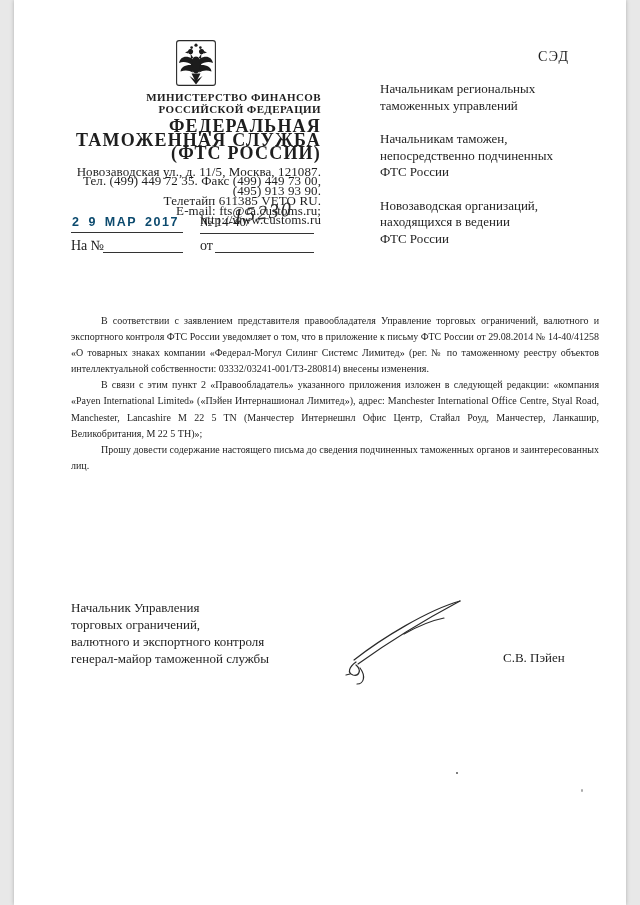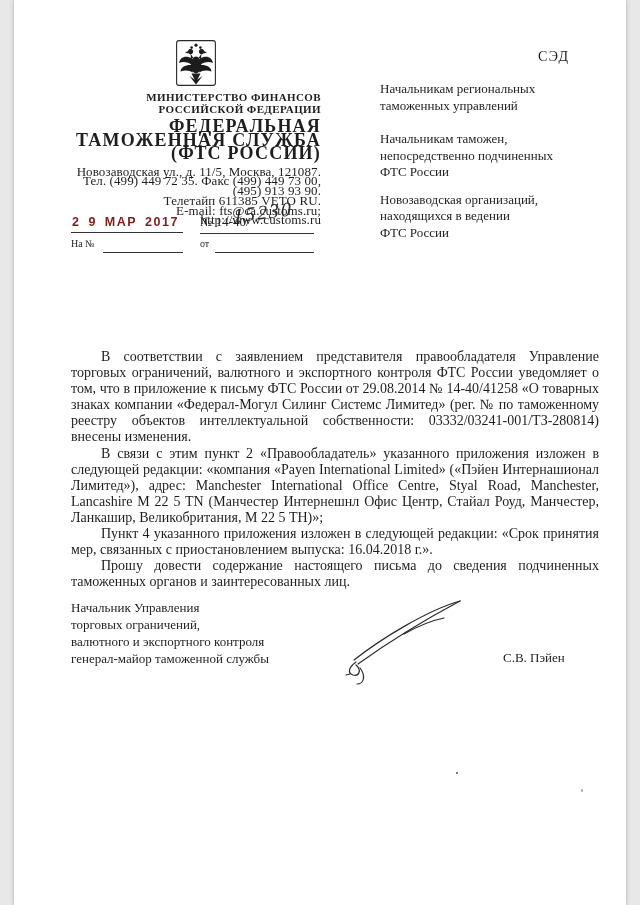--- a/index.html
+++ b/index.html
@@ -11,34 +11,34 @@
   .abs{position:absolute;}
   .ml{white-space:pre-line;}
   
   .letterhead{left:57px;top:40px;width:250px;text-align:right;}
   .emblem{display:block;margin:0 auto 5px auto;}
   .ministry{font-size:11px;font-weight:bold;line-height:12px;letter-spacing:.4px;}
   .agency{font-size:18px;font-weight:bold;line-height:13.5px;letter-spacing:1.2px;margin-top:5px;}
   .contacts{font-size:13px;line-height:9.8px;margin-top:6px;letter-spacing:.1px;}
   
   .datestamp{left:58px;top:215px;font-family:"Liberation Sans","DejaVu Sans",sans-serif;
-    font-weight:bold;font-size:12.5px;letter-spacing:1.5px;word-spacing:3px;color:#7f1d1d;}
+    font-weight:bold;font-size:12.5px;letter-spacing:1.5px;word-spacing:3px;color:#0c4a6e;}
   .rline{height:0;border-bottom:1px solid #333;}
   .numprefix{left:186px;top:214px;font-size:13px;}
   .handwritten{left:219px;top:201px;font-size:20px;font-style:italic;
     transform:rotate(-7deg) skewX(-6deg);letter-spacing:2px;color:#2a2a2a;}
-  .replyrow{font-size:10px;}
+  .replyrow{font-size:14px;}
   
   .sed{left:524px;top:49px;font-size:14px;letter-spacing:1.5px;}
   .addressees{left:366px;top:81px;width:225px;font-size:13px;line-height:16.5px;}
   .addressee{margin:0 0 17px 0;}
-  .addressee:nth-child(2){margin-bottom:11px;}
+  .addressee:nth-child(2){margin-bottom:17px;}
   
   .subject{left:57px;top:261px;width:320px;font-size:13px;line-height:16.8px;}
-  .body{left:57px;top:349px;width:528px;font-size:14px;line-height:16.1px;text-align:justify;}
+  .body{left:57px;top:313px;width:528px;font-size:10px;line-height:16.1px;text-align:justify;}
   .body p{margin:0;text-indent:30px;}
   
   .signoff{left:57px;top:600px;width:300px;font-size:13px;line-height:16.9px;}
   .signame{left:489px;top:650px;font-size:13px;}
   .sig{left:330px;top:594px;}
   .dot{background:#555;width:2px;height:2px;border-radius:1px;}
 </style>
 </head>
 <body>
 
@@ -95,21 +95,20 @@
 ФТС России</div>
     <div class="addressee ml">Новозаводская организаций,
 находящихся в ведении
 ФТС России</div>
   </div>
 
 
   <div class="abs body">
     <p>В соответствии с заявлением представителя правообладателя Управление торговых ограничений, валютного и экспортного контроля ФТС России уведомляет о том, что в приложение к письму ФТС России от 29.08.2014 № 14-40/41258 «О товарных знаках компании «Федерал-Могул Силинг Системс Лимитед» (рег. № по таможенному реестру объектов интеллектуальной собственности: 03332/03241-001/ТЗ-280814) внесены изменения.</p>
     <p>В связи с этим пункт 2 «Правообладатель» указанного приложения изложен в следующей редакции: «компания «Payen International Limited» («Пэйен Интернашионал Лимитед»), адрес: Manchester International Office Centre, Styal Road, Manchester, Lancashire M 22 5 TN (Манчестер Интернешнл Офис Центр, Стайал Роуд, Манчестер, Ланкашир, Великобритания, М 22 5 ТН)»;</p>
-    <p>Пункт 4 указанного приложения изложен в следующей редакции: «Срок принятия мер, связанных с приостановлением выпуска: 16.04.2018 г.».</p>
     <p>Прошу довести содержание настоящего письма до сведения подчиненных таможенных органов и заинтересованных лиц.</p>
   </div>
 
   <div class="abs signoff ml">Начальник Управления
 торговых ограничений,
 валютного и экспортного контроля
 генерал-майор таможенной службы</div>
   <svg class="abs sig" width="125" height="92" viewBox="0 0 125 92">
     <g fill="none" stroke="#2b2b2b" stroke-width="1.2" stroke-linecap="round">
       <path d="M10,66 C38,44 84,16 116,7"></path>

